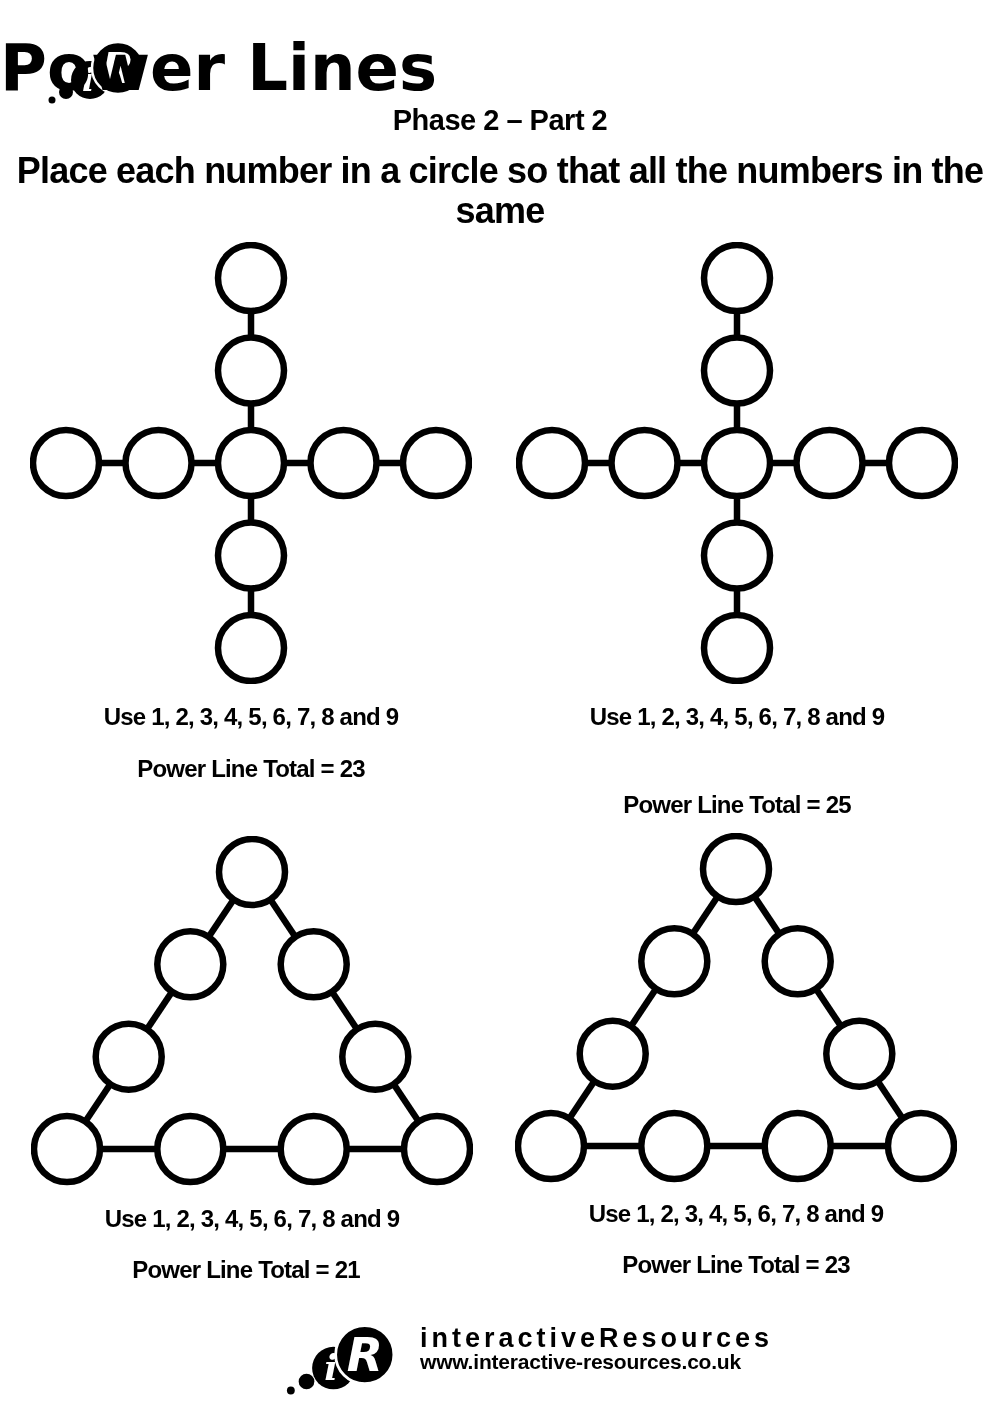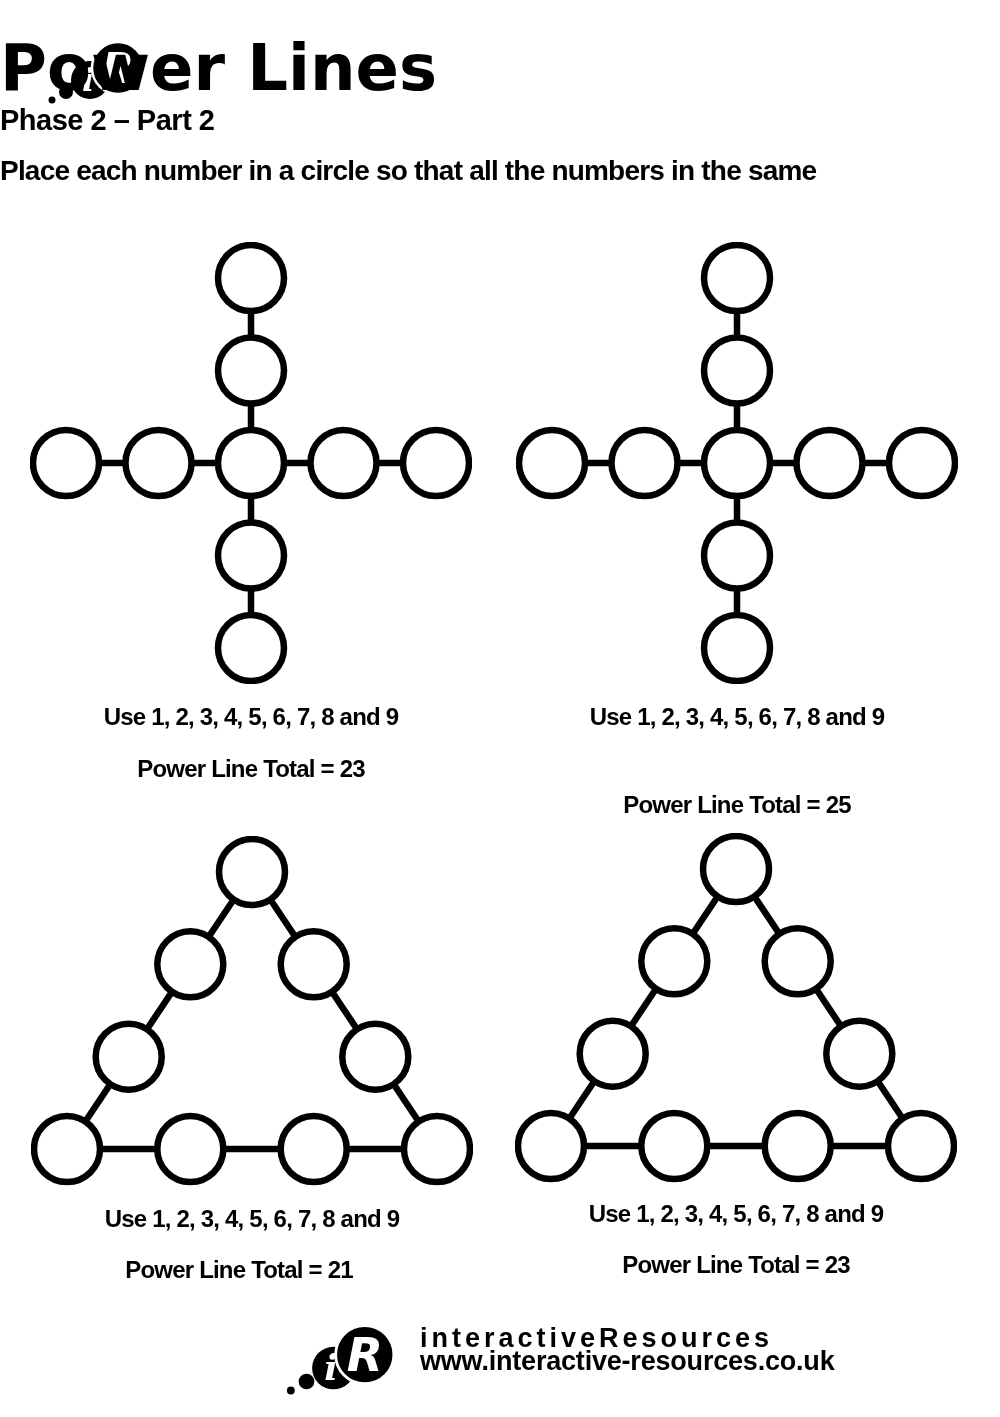--- a/index.html
+++ b/index.html
@@ -9,42 +9,42 @@
     font-family:"Liberation Sans", sans-serif;
     overflow:hidden;
   }
   .abs { position:absolute; }
   .title {
     left:0; right:0; top:34px; text-align:left;
     font-family:"DejaVu Sans", sans-serif;
     font-size:64px; font-weight:bold; line-height:68px; letter-spacing:0px;
   }
   .subtitle {
-    left:0; right:0; top:104px; 
+    left:0; right:0; top:104px; text-align:center;
     font-size:29px; font-weight:bold; line-height:32px; letter-spacing:-0.5px;
   }
   .instructions {
-    left:0; right:0; top:151px; 
-    font-size:28px; font-weight:bold; line-height:40px; letter-spacing:-0.8px;
+    left:0; right:0; top:151px; text-align:center;
+    font-size:36px; font-weight:bold; line-height:40px; letter-spacing:-0.8px;
   }
   .use-line, .total-line {
     width:442px; text-align:center;
     font-size:24px; font-weight:bold; line-height:34px; letter-spacing:-0.8px;
     white-space:nowrap;
   }
   svg.diagram circle { fill:#ffffff; stroke:#000000; stroke-width:6.5; }
   svg.diagram line   { stroke:#000000; stroke-width:6.5; }
   svg.logo .blob { fill:#000000; }
   svg.logo .ring { stroke:#ffffff; stroke-width:2.5; }
   svg.logo text { fill:#ffffff; text-anchor:middle; }
   .logo-i { font:italic bold 32px "DejaVu Serif", serif; }
   .logo-r { font:italic bold 42px "DejaVu Sans", sans-serif; }
   .footer-text { line-height:23px; white-space:nowrap; }
   .brand { font-size:27px; font-weight:bold; letter-spacing:4px; }
-  .url   { font-size:27px; font-weight:bold; letter-spacing:-0.2px; }
+  .url   { font-size:21px; font-weight:bold; letter-spacing:-0.2px; }
 </style>
 </head>
 <body>
 
 <div class="page">
 
   <svg class="abs logo" style="left:45px; top:30px;" width="100" height="82" viewBox="0 0 100 82">
     <circle class="blob" cx="7" cy="70" r="3.5"></circle>
     <circle class="blob" cx="21" cy="62" r="7"></circle>
     <circle class="blob" cx="45" cy="50" r="19"></circle>
@@ -116,21 +116,21 @@
     <circle cx="282.7" cy="128.3" r="33"></circle>
     <circle cx="97.7" cy="220.7" r="33"></circle>
     <circle cx="344.3" cy="220.7" r="33"></circle>
     <circle cx="36" cy="313" r="33"></circle>
     <circle cx="159.3" cy="313" r="33"></circle>
     <circle cx="282.7" cy="313" r="33"></circle>
     <circle cx="406" cy="313" r="33"></circle>
   </svg>
 
   <div class="abs use-line" style="left:31px;  top:1202px;">Use 1, 2, 3, 4, 5, 6, 7, 8 and 9</div>
-  <div class="abs total-line" style="left:18px;  top:1253px;">Power Line Total = 21</div>
+  <div class="abs total-line" style="left:25px;  top:1253px;">Power Line Total = 21</div>
   <div class="abs use-line" style="left:515px; top:1197px;">Use 1, 2, 3, 4, 5, 6, 7, 8 and 9</div>
   <div class="abs total-line" style="left:515px; top:1248px;">Power Line Total = 23</div>
 
   <svg class="abs logo" style="left:283px; top:1312px;" width="112" height="92" viewBox="0 0 100 82">
     <circle class="blob" cx="7" cy="70" r="3.5"></circle>
     <circle class="blob" cx="21" cy="62" r="7"></circle>
     <circle class="blob" cx="45" cy="50" r="19"></circle>
     <circle class="blob ring" cx="73" cy="38" r="26"></circle>
     <text class="logo-i" x="43" y="61">i</text>
     <text class="logo-r" x="73" y="53">R</text>

